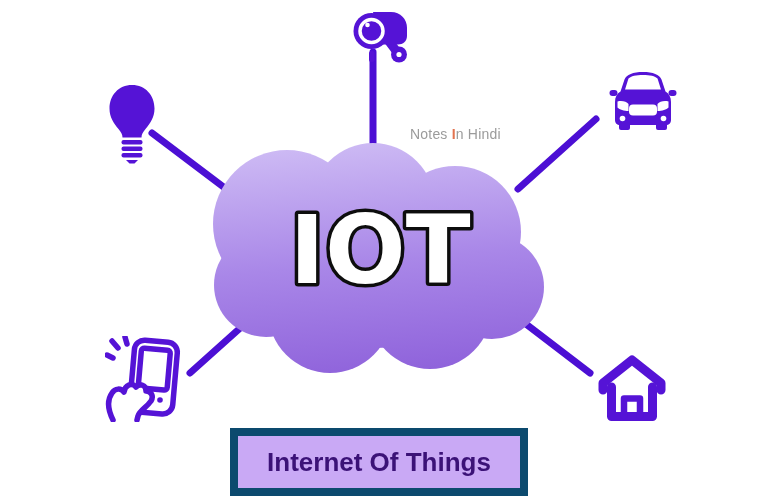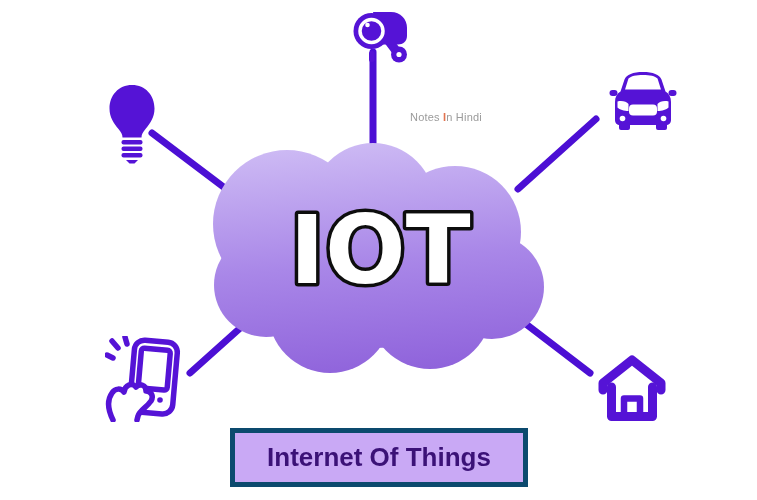--- a/index.html
+++ b/index.html
@@ -9,36 +9,36 @@
     height: 500px;
     background: #ffffff;
     overflow: hidden;
     font-family: "Liberation Sans", sans-serif;
   }
   #scene { position: absolute; left: 0; top: 0; }
   .icon { position: absolute; }
   .watermark {
     position: absolute;
     left: 410px;
-    top: 111px;
-    font-size: 11px;
+    top: 126px;
+    font-size: 14px;
     color: #9b9b9b;
     letter-spacing: 0.2px;
     white-space: pre;
   }
   .watermark .accent { color: #e2734f; font-weight: bold; }
   .caption {
     position: absolute;
     left: 230px;
     top: 428px;
     width: 298px;
-    height: 59px;
+    height: 68px;
     box-sizing: border-box;
     background: #c9a9f5;
-    border: 5px solid #0c4a6e;
+    border: 8px solid #0c4a6e;
     display: flex;
     align-items: center;
     justify-content: center;
     font-weight: bold;
     font-size: 26px;
     color: #3b1277;
   }
 </style>
 </head>
 <body>

